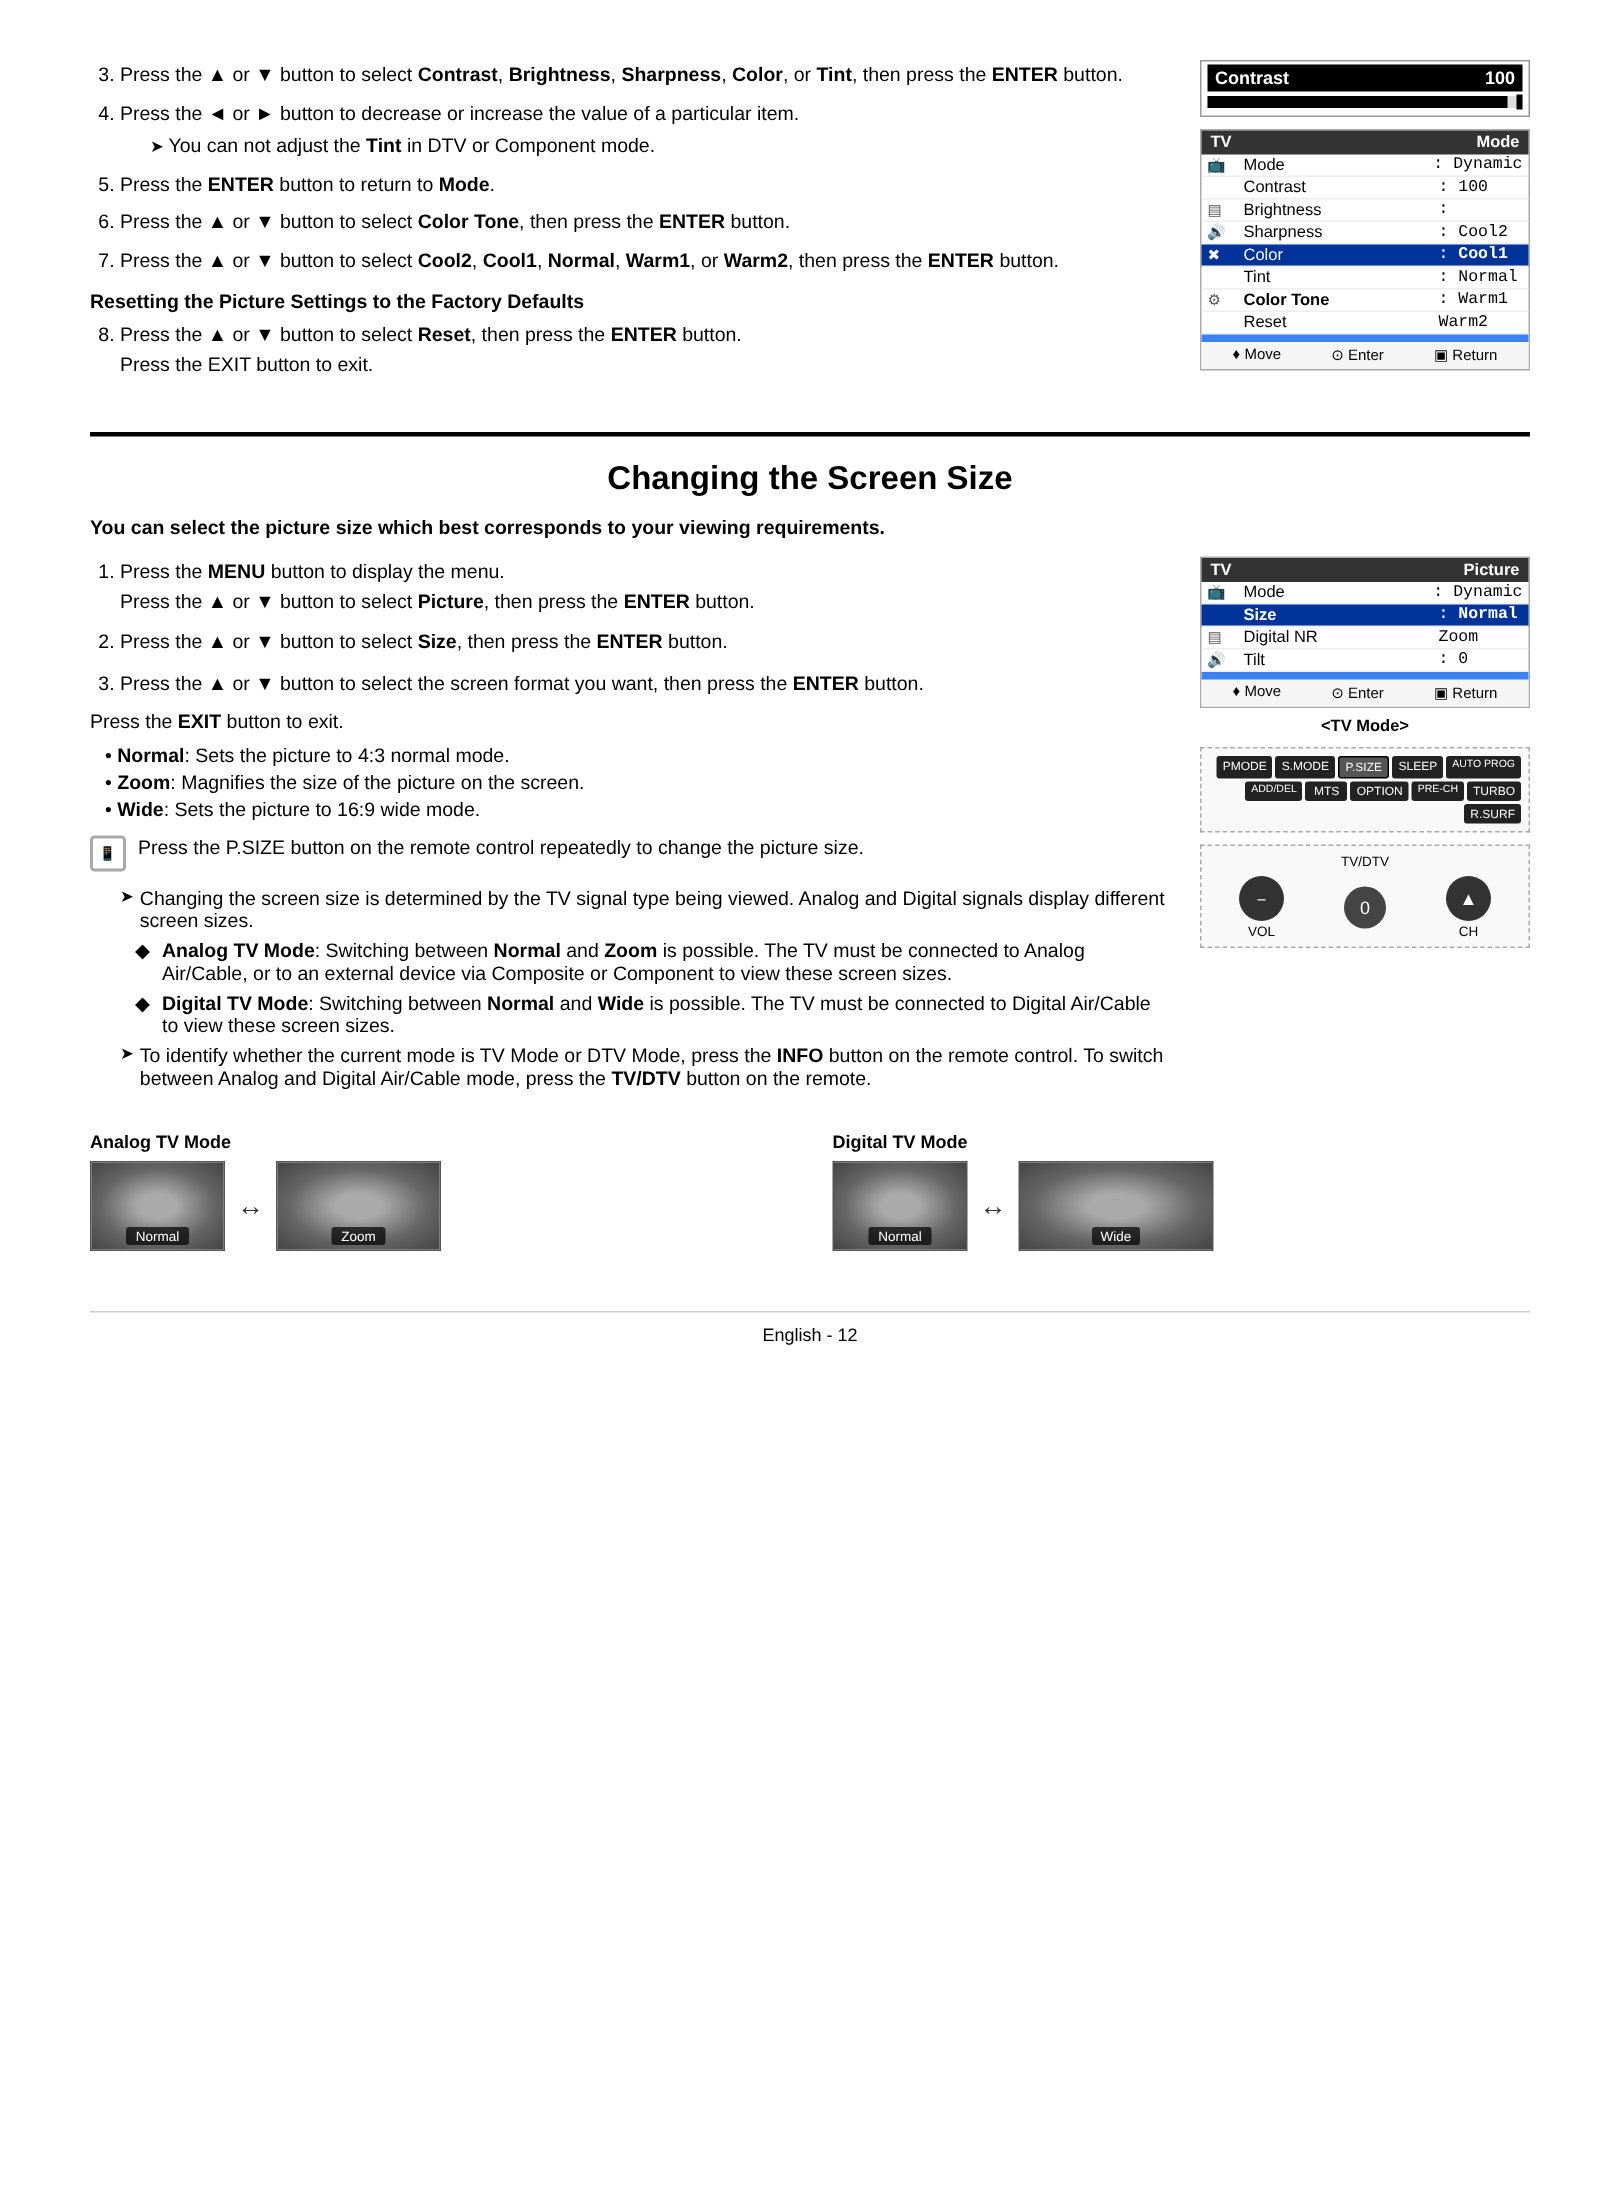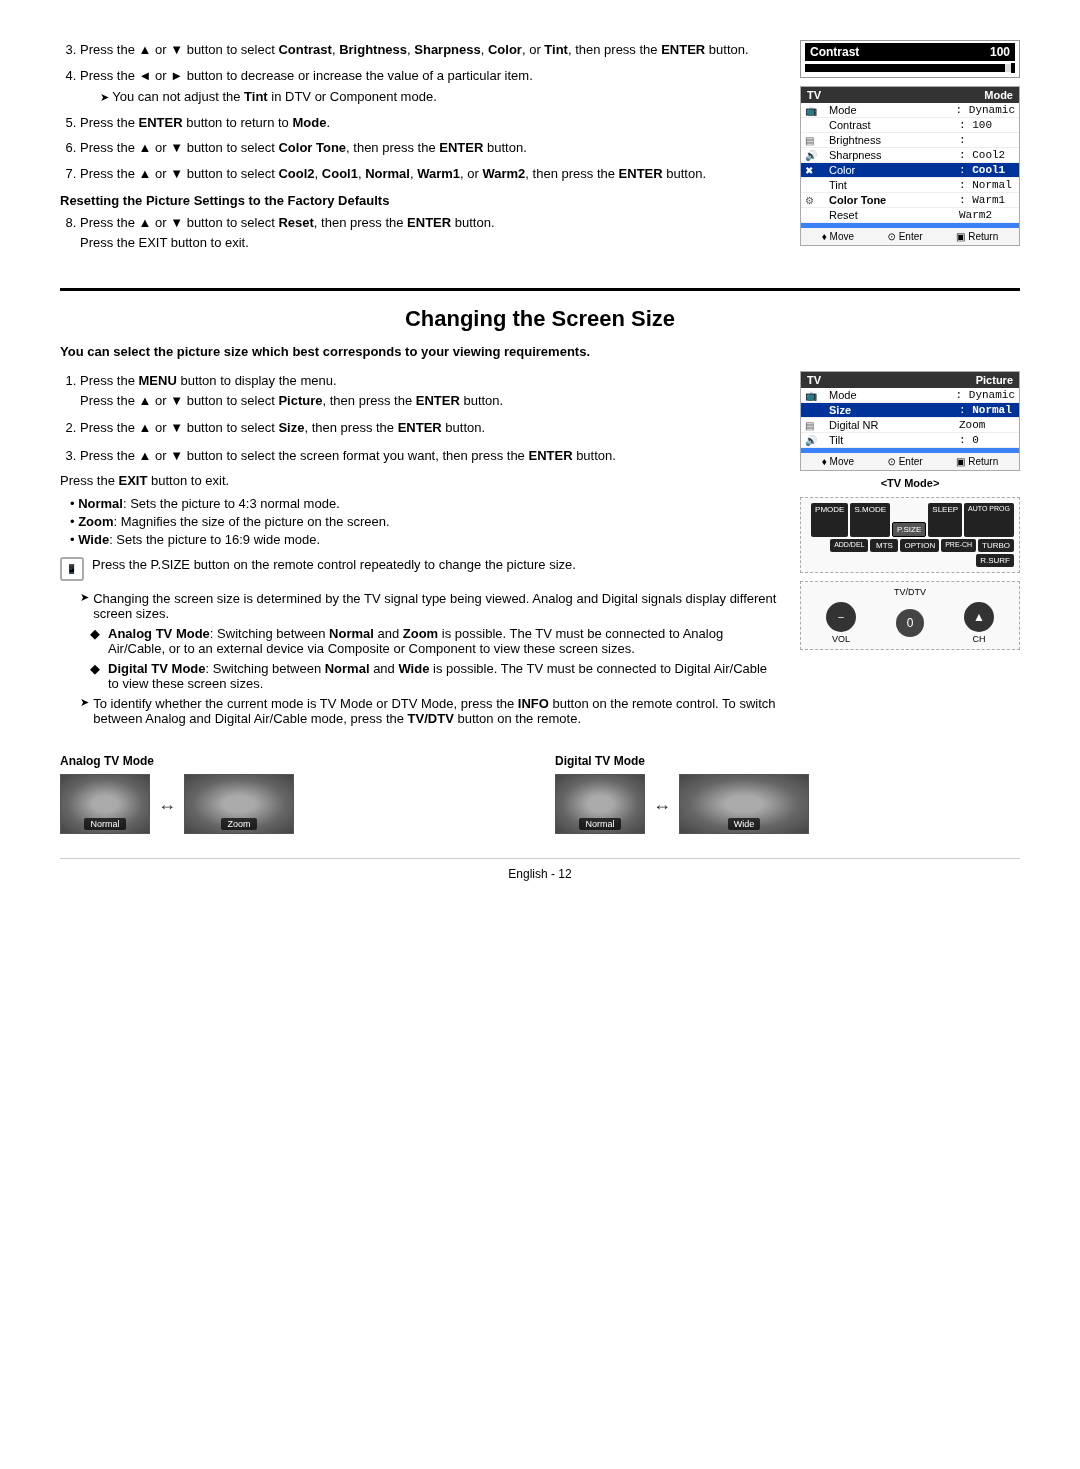--- a/index.html
+++ b/index.html
@@ -337,21 +337,21 @@
       padding: 1px 6px;
       border-radius: 2px;
     }
     .arrow-between {
       font-size: 18px;
       color: #333;
     }
 
     .page-footer {
       text-align: center;
-      margin-top: 24px;
+      margin-top: 40px;
       font-size: 12px;
       border-top: 1px solid #ccc;
       padding-top: 8px;
     }
   </style>
 </head>
 <body>
 
 <div class="page">
 
@@ -544,21 +544,21 @@
           <span>⊙ Enter</span>
           <span>▣ Return</span>
         </div>
       </div>
       <div class="tv-mode-label">&lt;TV Mode&gt;</div>
 
       <div class="remote-box" style="margin-top:8px;">
         <div class="remote-buttons">
           <div class="remote-btn">PMODE</div>
           <div class="remote-btn">S.MODE</div>
-          <div class="remote-btn" style="background:#555;border:1px solid #000;margin-top:19px;">P.SIZE</div>
+          <div class="remote-btn" style="background:#555;border:1px solid #000;">P.SIZE</div>
           <div class="remote-btn">SLEEP</div>
           <div class="remote-btn" style="font-size:7px;">AUTO PROG</div>
           <div class="remote-btn" style="font-size:7px;">ADD/DEL</div>
           <div class="remote-btn">MTS</div>
           <div class="remote-btn">OPTION</div>
           <div class="remote-btn" style="font-size:7px;">PRE-CH</div>
           <div class="remote-btn">TURBO</div>
           <div class="remote-btn">R.SURF</div>
         </div>
       </div>

